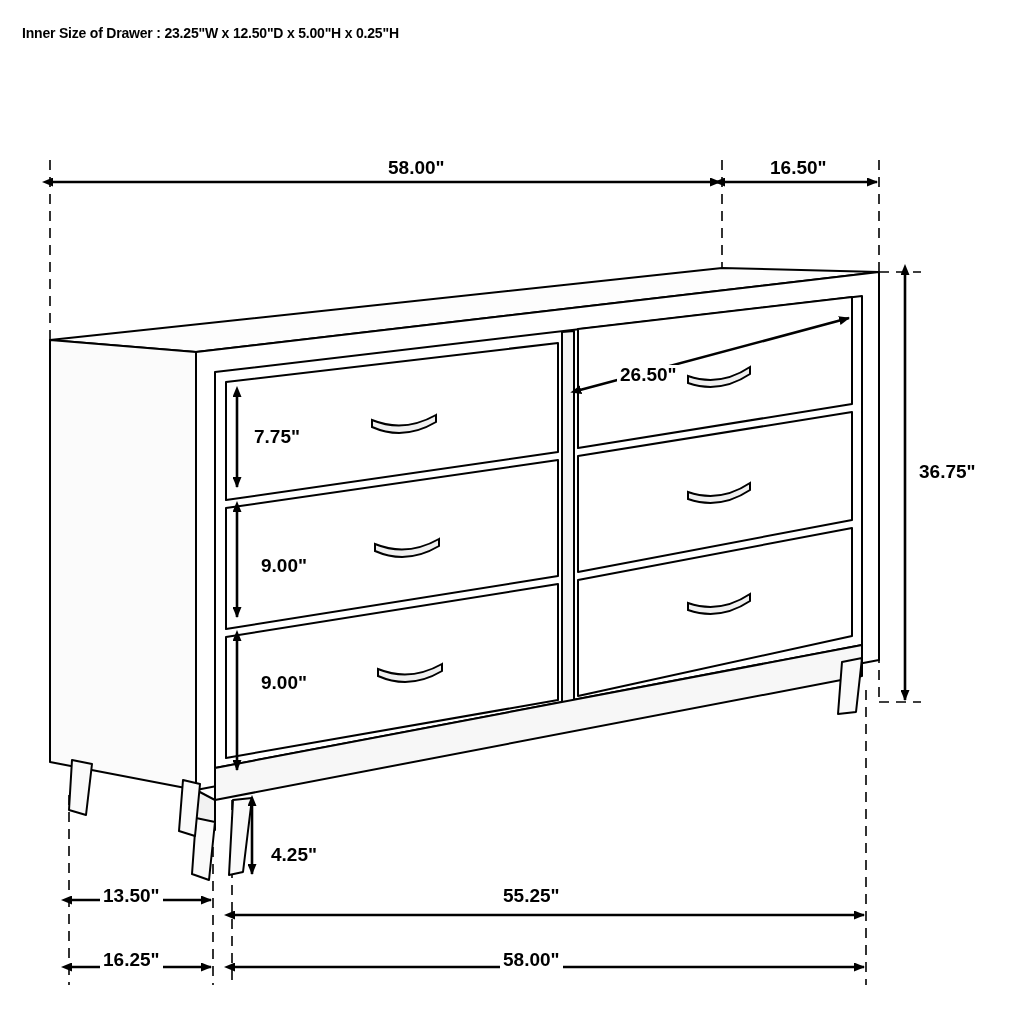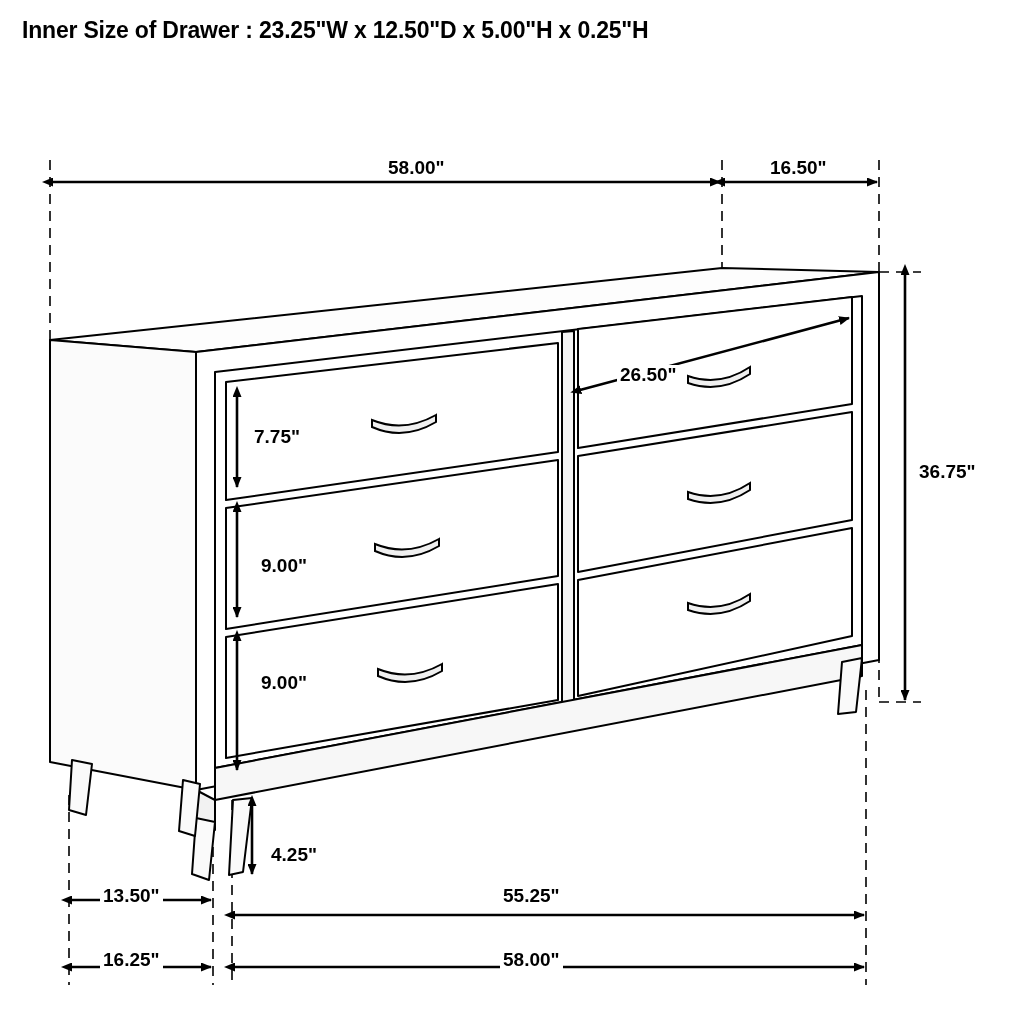--- a/index.html
+++ b/index.html
@@ -12,22 +12,22 @@
     height: 1024px;
     font-family: "Liberation Sans", sans-serif;
     color: #000000;
     position: relative;
     overflow: hidden;
   }
 
   .title {
     position: absolute;
     left: 22px;
-    top: 17px;
-    font-size: 23px;
+    top: 25px;
+    font-size: 14px;
     font-weight: bold;
     letter-spacing: -0.2px;
     white-space: nowrap;
   }
 
   .stage {
     position: absolute;
     left: 0;
     top: 0;
     width: 1024px;

